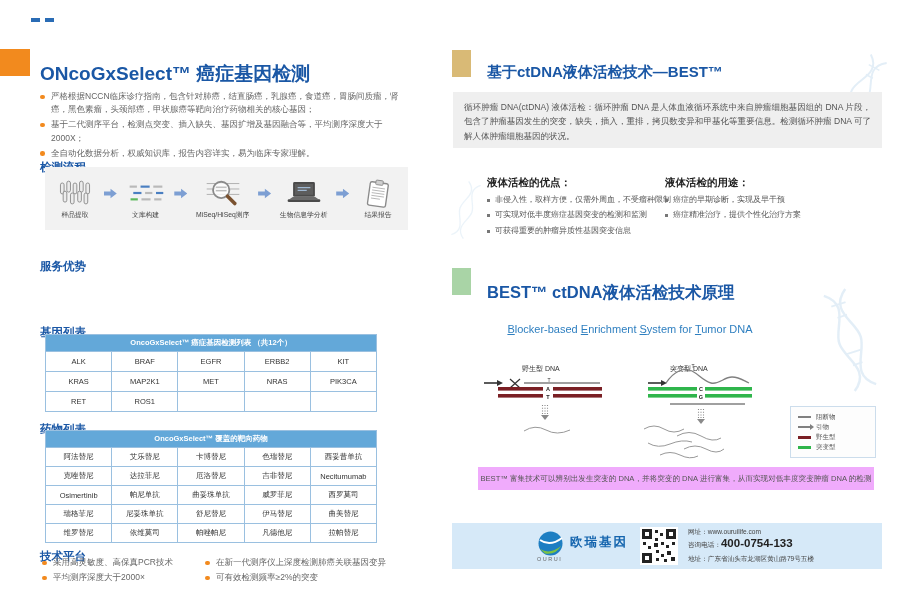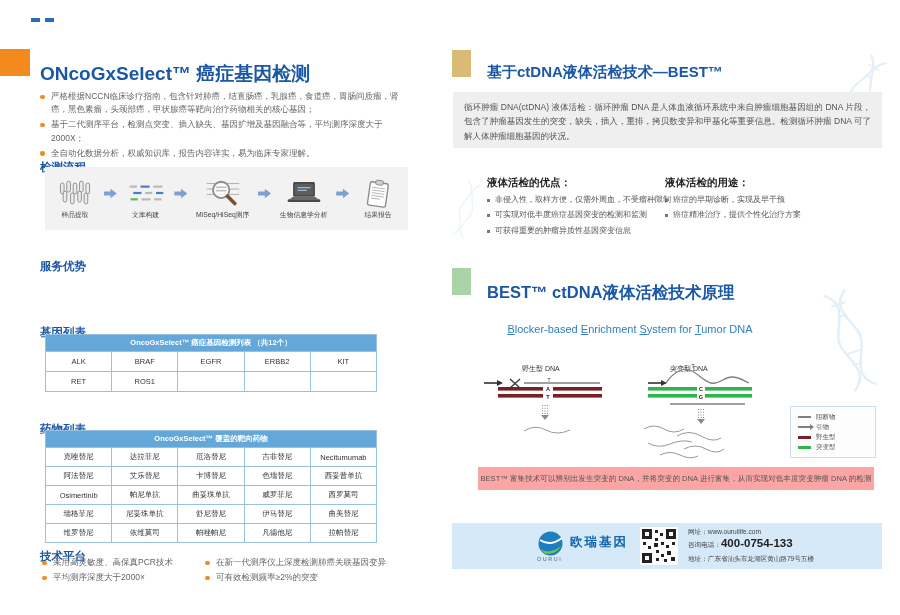--- a/index.html
+++ b/index.html
@@ -45,21 +45,21 @@
   .dtable td{border:1px solid #9AC0E0;text-align:center;height:16px;overflow:hidden;}
   #gene-table{top:334px;}
   #gene-table td{height:17px;}
   #drug-table{top:430px;}
   
   .para-box{position:absolute;left:453px;top:92px;width:429px;height:56px;background:#efefef;
             padding:8px 11px;box-sizing:border-box;font-size:8.5px;color:#555;line-height:1.7;text-align:justify;}
   #principle-subtitle{position:absolute;left:470px;top:323px;width:320px;text-align:center;
             font-size:11px;color:#2E7FC0;}
   #principle-subtitle .u{text-decoration:underline;}
-  .caption-bar{position:absolute;left:478px;top:467px;width:396px;height:23px;background:#fca5a5;
+  .caption-bar{position:absolute;left:478px;top:467px;width:396px;height:23px;background:#f0abfc;
             font-size:7.6px;color:#555;text-align:center;line-height:23px;white-space:nowrap;}
   
   .legend{position:absolute;left:790px;top:406px;width:86px;background:#fdfdfd;border:1px solid #CCDDEC;
           padding:5px 7px;box-sizing:border-box;}
   .legend-row{display:flex;align-items:center;height:10px;}
   .legend-label{font-size:6.5px;color:#555;}
   .sw{display:inline-block;width:13px;height:2px;background:#808080;position:relative;margin-right:5px;flex:none;}
   .sw-primer-arrow::after{content:'';position:absolute;right:-3px;top:-2px;
         border-left:4px solid #808080;border-top:3px solid transparent;border-bottom:3px solid transparent;}
   .sw-wildtype-line{background:#7A1F24;height:3px;}
@@ -220,50 +220,57 @@
       </thead>
     <tbody>
         <tr>
           <td>ALK</td>
           <td>BRAF</td>
           <td>EGFR</td>
           <td>ERBB2</td>
           <td>KIT</td>
         </tr>
         <tr>
+          <td>KRAS</td>
+          <td>MAP2K1</td>
+          <td>MET</td>
+          <td>NRAS</td>
+          <td>PIK3CA</td>
+        </tr>
+        <tr>
           <td>RET</td>
           <td>ROS1</td>
           <td></td>
           <td></td>
           <td></td>
         </tr>
       </tbody>
   </table>
 
   <h2 class="h2" style="left:40px;top:412px;">药物列表</h2>
   <table class="dtable" id="drug-table">
     <thead>
         <tr>
           <th colspan="5">OncoGxSelect™ 覆盖的靶向药物</th>
         </tr>
       </thead>
     <tbody>
         <tr>
+          <td>阿法替尼</td>
+          <td>艾乐替尼</td>
+          <td>卡博替尼</td>
+          <td>色瑞替尼</td>
+          <td>西妥昔单抗</td>
+        </tr>
+        <tr>
           <td>克唑替尼</td>
           <td>达拉菲尼</td>
           <td>厄洛替尼</td>
           <td>吉非替尼</td>
           <td>Necitumumab</td>
-        </tr>
-        <tr>
-          <td>阿法替尼</td>
-          <td>艾乐替尼</td>
-          <td>卡博替尼</td>
-          <td>色瑞替尼</td>
-          <td>西妥昔单抗</td>
         </tr>
         <tr>
           <td>Osimertinib</td>
           <td>帕尼单抗</td>
           <td>曲妥珠单抗</td>
           <td>威罗菲尼</td>
           <td>西罗莫司</td>
         </tr>
         <tr>
           <td>瑞格菲尼</td>

